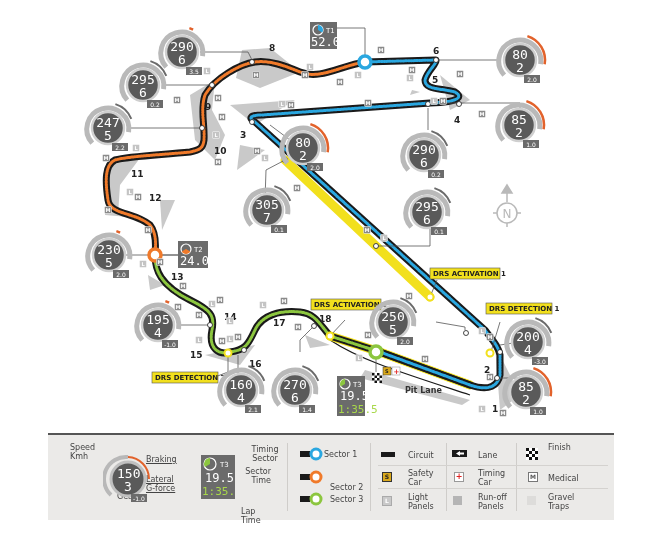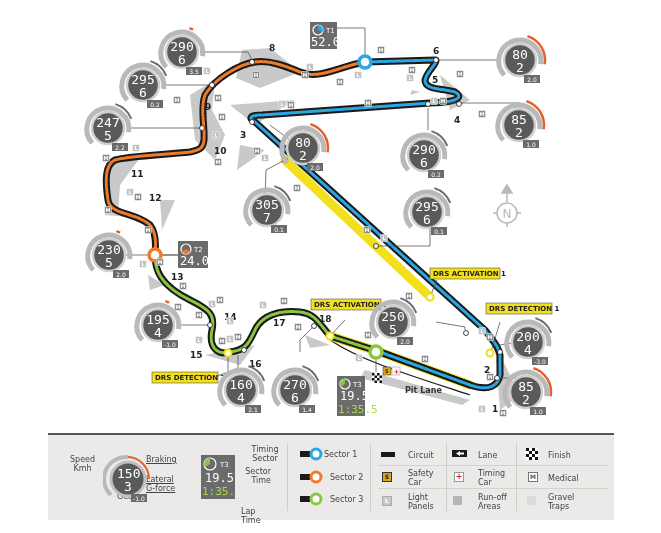--- a/index.html
+++ b/index.html
@@ -584,21 +584,21 @@
     <circle cx="8" cy="8" r="5" fill="none" stroke="#fff" stroke-width="1.2"></circle>
     <path d="M8 8 L3.7 10.5 A5 5 0 0 1 8 3 Z" fill="#8cc63f"></path>
     <text class="tbox-t" x="16" y="11">T3</text>
     <text class="tbox-v" x="3" y="24">19.5</text>
     <text class="tbox-lap" x="1" y="37">1:35.5</text>
   </g>
 </svg>
 
 <div id="legend">
 
-  <div class="lg-txt" style="left:22px;top:20px;white-space:pre;text-align:center;">Speed
+  <div class="lg-txt" style="left:22px;top:8px;white-space:pre;">Speed
 Kmh</div>
   <div class="lg-txt" style="left:22px;top:57px;margin-left:47px;">Gear</div>
   <div class="lg-txt" style="left:98px;top:20px;text-decoration:underline;">Braking</div>
   <div class="lg-txt" style="left:98px;top:40px;white-space:pre;text-decoration:underline;">Lateral
 G-force</div>
   <svg class="lg-ico" style="left:55px;top:18px" width="50" height="52" viewBox="0 0 50 52">
     <path d="M8 42 A22 22 0 0 1 25 4" fill="none" stroke="#b8b8b8" stroke-width="4"></path>
     <path d="M25 4 A22 22 0 0 1 46 26" fill="none" stroke="#e2622b" stroke-width="2"></path>
     <circle cx="25" cy="26" r="17" fill="#5a5a5a" stroke="#c0c0c0" stroke-width="3"></circle>
     <text class="gauge-big" x="14" y="25">150</text>
@@ -629,21 +629,21 @@
         <rect x="0" y="4" width="10" height="6" fill="#1a1a1a"></rect>
         <circle cx="16" cy="7" r="5" fill="#fff" stroke="#2aa7e0" stroke-width="3"></circle>
       </svg>
     <div class="lg-txt" style="left:276px;top:15px">Sector 1</div>
   </div>
   <div>
     <svg class="lg-ico" style="left:252px;top:35px" width="24" height="14">
         <rect x="0" y="4" width="10" height="6" fill="#1a1a1a"></rect>
         <circle cx="16" cy="7" r="5" fill="#fff" stroke="#f07a2a" stroke-width="3"></circle>
       </svg>
-    <div class="lg-txt" style="left:282px;top:38px">Sector 2</div>
+    <div class="lg-txt" style="left:282px;top:48px">Sector 2</div>
   </div>
   <div>
     <svg class="lg-ico" style="left:252px;top:57px" width="24" height="14">
         <rect x="0" y="4" width="10" height="6" fill="#1a1a1a"></rect>
         <circle cx="16" cy="7" r="5" fill="#fff" stroke="#8cc63f" stroke-width="3"></circle>
       </svg>
     <div class="lg-txt" style="left:282px;top:60px">Sector 3</div>
   </div>
 
   <div class="lg-div" style="left:322px"></div>
@@ -663,33 +663,33 @@
     <rect width="12" height="12" fill="#fff"></rect>
       <rect x="0" y="0" width="3" height="3" fill="#111"></rect>
       <rect x="6" y="0" width="3" height="3" fill="#111"></rect>
       <rect x="3" y="3" width="3" height="3" fill="#111"></rect>
       <rect x="9" y="3" width="3" height="3" fill="#111"></rect>
       <rect x="0" y="6" width="3" height="3" fill="#111"></rect>
       <rect x="6" y="6" width="3" height="3" fill="#111"></rect>
       <rect x="3" y="9" width="3" height="3" fill="#111"></rect>
       <rect x="9" y="9" width="3" height="3" fill="#111"></rect>
   </svg>
-  <div class="lg-txt" style="left:500px;top:16px">Finish</div>
+  <div class="lg-txt" style="left:500px;top:8px">Finish</div>
 
   <div class="lg-ico" style="left:334px;top:37px;width:8px;height:8px;background:#d9a81c;border:1px solid #333;font:bold 6px 'DejaVu Sans',sans-serif;color:#222;text-align:center;line-height:8px">S</div>
   <div class="lg-txt" style="left:360px;top:34px;white-space:pre">Safety
 Car</div>
   <div class="lg-ico" style="left:406px;top:37px;width:8px;height:8px;background:#fff;border:1px solid #999;font:bold 8px 'DejaVu Sans',sans-serif;color:#e02020;text-align:center;line-height:8px">+</div>
   <div class="lg-txt" style="left:430px;top:34px;white-space:pre">Timing
 Car</div>
   <div class="lg-ico" style="left:480px;top:37px;width:8px;height:8px;background:#fff;border:1px solid #777;font:bold 6px 'DejaVu Sans',sans-serif;color:#555;text-align:center;line-height:8px">M</div>
   <div class="lg-txt" style="left:500px;top:39px">Medical</div>
 
   <div class="lg-ico" style="left:334px;top:61px;width:8px;height:8px;background:#c9c9c9;border:1px solid #aaa;font:bold 6px 'DejaVu Sans',sans-serif;color:#fff;text-align:center;line-height:8px">L</div>
   <div class="lg-txt" style="left:360px;top:58px;white-space:pre">Light
 Panels</div>
   <div class="lg-ico" style="left:405px;top:61px;width:9px;height:9px;background:#b5b5b5"></div>
   <div class="lg-txt" style="left:430px;top:58px;white-space:pre">Run-off
-Areas</div>
+Panels</div>
   <div class="lg-ico" style="left:479px;top:61px;width:9px;height:9px;background:#dddcda"></div>
   <div class="lg-txt" style="left:500px;top:58px;white-space:pre">Gravel
 Traps</div>
 </div>
 
 </body></html>

